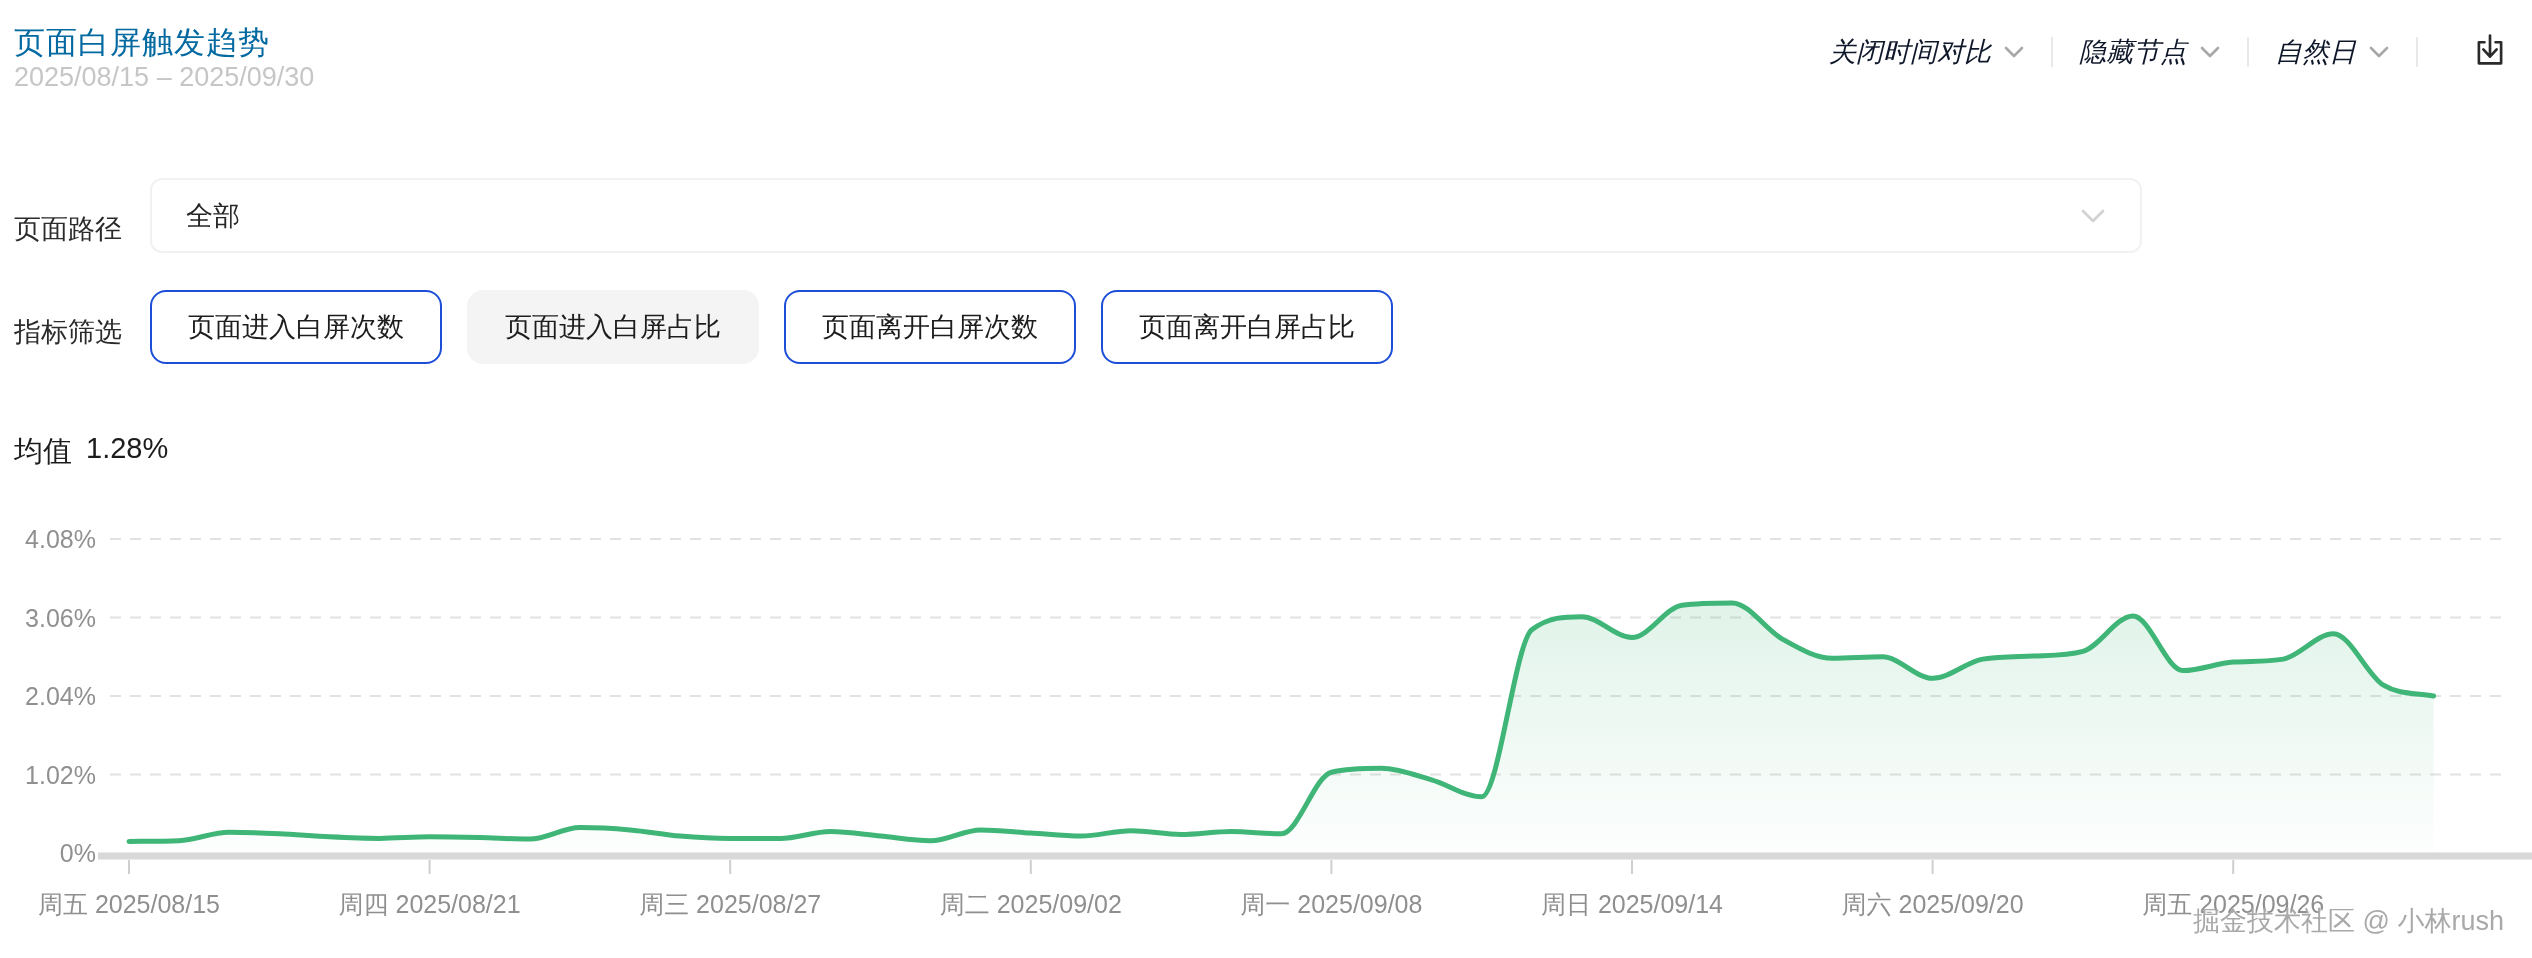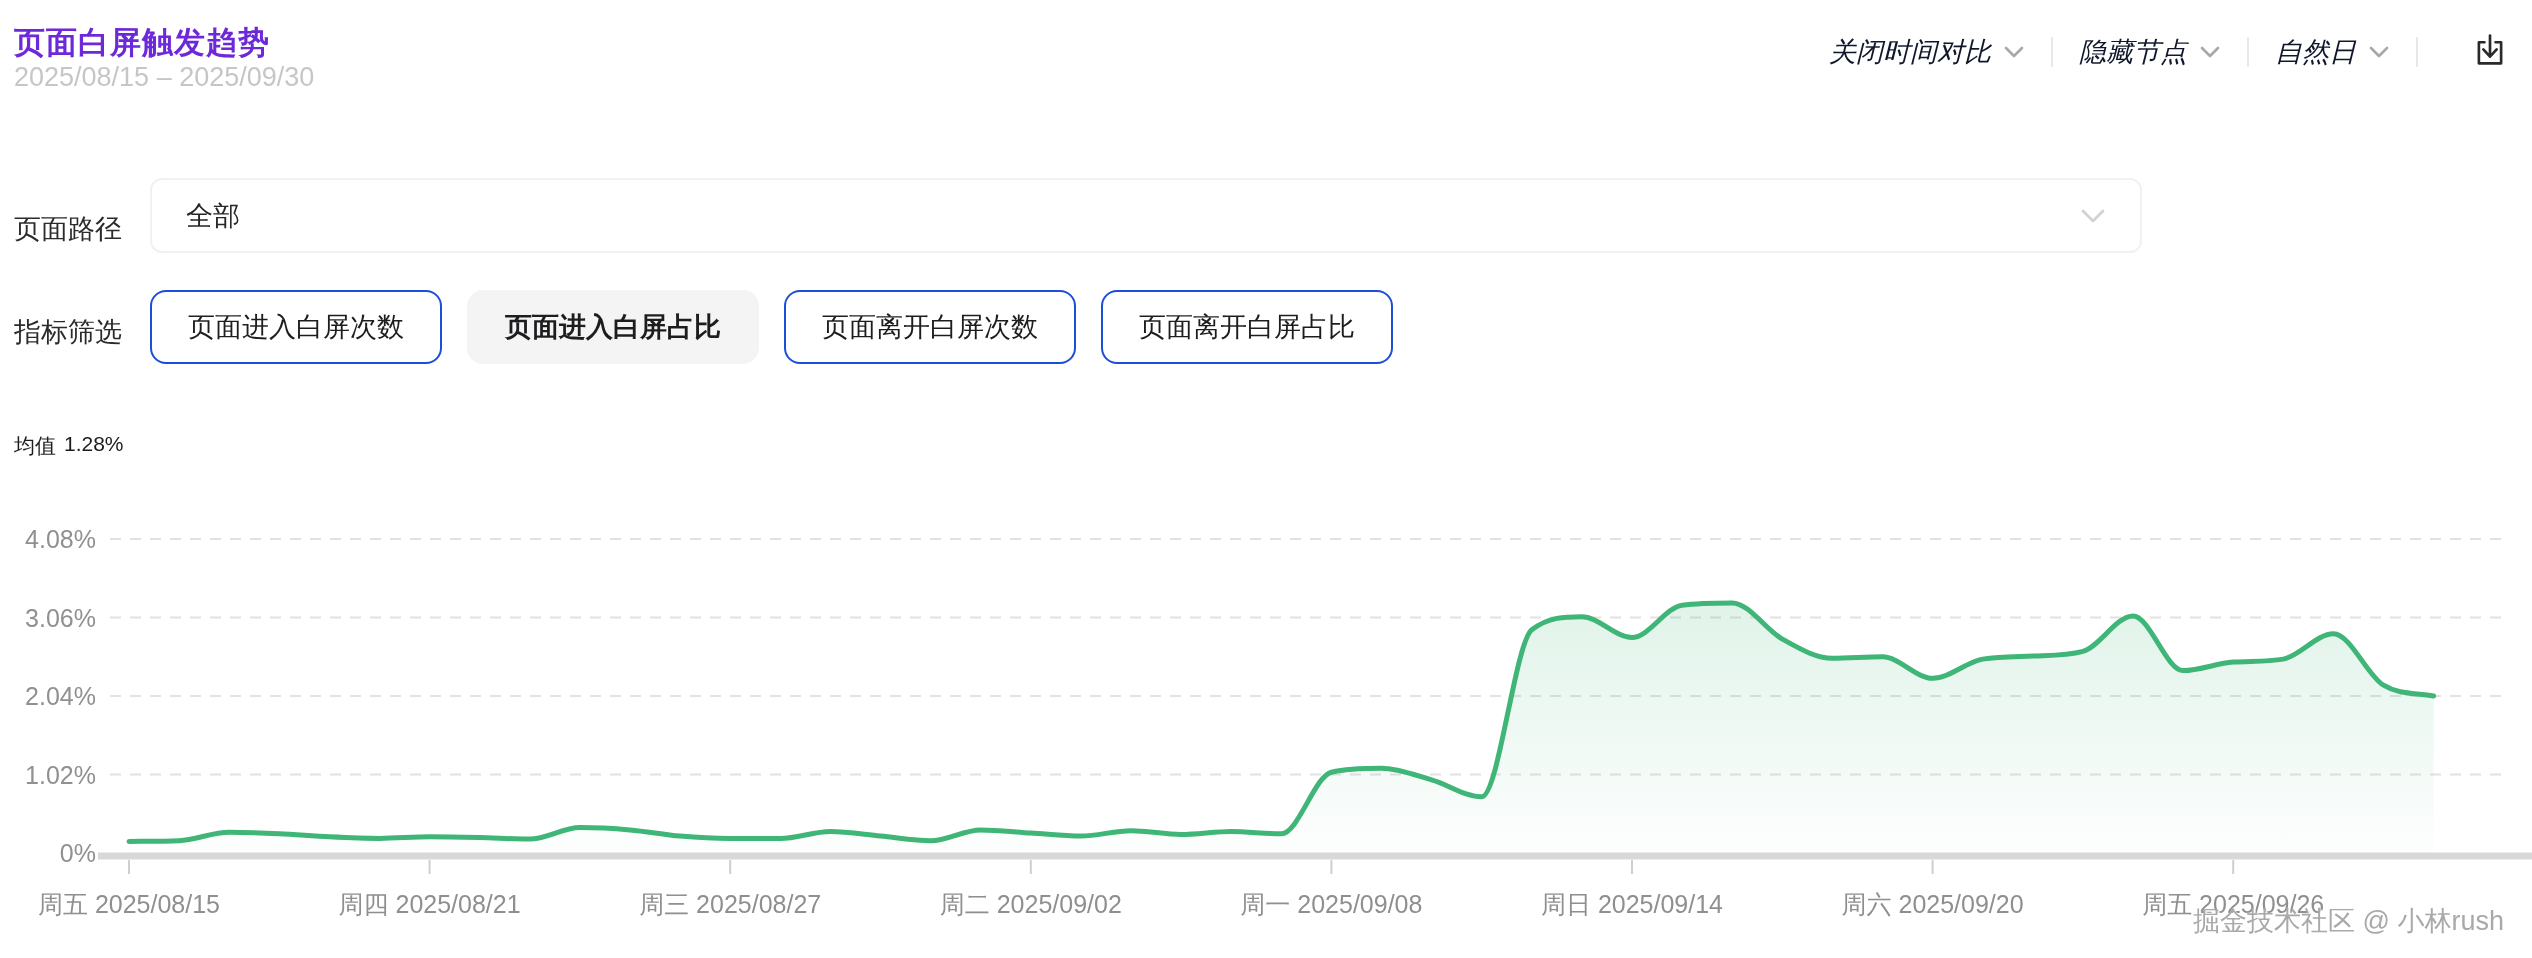--- a/index.html
+++ b/index.html
@@ -4,21 +4,21 @@
 <style>
   html,body{margin:0;padding:0;}
   body{
     width:2532px;height:958px;position:relative;overflow:hidden;
     background:#ffffff;
     font-family:"Liberation Sans","DejaVu Sans",sans-serif;
     color:#1f1f1f;
   }
   .abs{position:absolute;}
   
-  .title{left:14px;top:22px;font-size:31px;font-weight:700;color:#6d28d9;letter-spacing:1px;}
+  .title{left:14px;top:22px;font-size:31px;font-weight:400;color:#0369a1;letter-spacing:1px;}
   .subtitle{left:14px;top:62px;font-size:27px;color:#c6c6c6;}
   .controls{right:22px;top:30px;display:flex;align-items:center;}
   .ctrl{display:flex;align-items:center;gap:12px;cursor:pointer;}
   .ctrl .lbl{font-size:27px;color:#0f172a;font-style:italic;}
   .chev svg{display:block;}
   .divider{width:2px;height:30px;background:#e8e8e8;margin:0 26px;}
   .dl-btn{margin-left:26px;cursor:pointer;display:flex;align-items:center;}
   
   .row-label{font-size:27px;color:#2b2b2b;}
   .path-label{left:14px;top:211px;}
@@ -29,23 +29,23 @@
   }
   .select .value{font-size:27px;color:#262626;flex:1;}
   
   .metric-label{left:14px;top:314px;}
   .metrics{left:150px;top:290px;display:flex;gap:25px;}
   .metric-btn{
     height:74px;box-sizing:border-box;border:2px solid #1d4ed8;border-radius:16px;
     background:#fff;display:flex;align-items:center;padding:0 36px;
     font-size:27px;color:#1d1d1f;cursor:pointer;white-space:nowrap;
   }
-  .metric-btn.selected{background:#f4f4f5;border-color:#f4f4f5;font-weight:700;}
+  .metric-btn.selected{background:#f4f4f5;border-color:#f4f4f5;font-weight:400;}
   
-  .mean{left:14px;top:432px;font-size:21px;color:#1c1c1c;display:flex;gap:8px;}
+  .mean{left:14px;top:432px;font-size:29px;color:#1c1c1c;display:flex;gap:14px;}
   .mean .num{font-weight:400;}
   
   .y-label{position:absolute;left:0;width:96px;text-align:right;font-size:25px;color:#909090;line-height:32px;}
   .x-label{position:absolute;width:280px;text-align:center;font-size:25px;color:#8f8f8f;top:888px;white-space:nowrap;}
   
   .watermark{
     right:28px;top:903px;font-size:27px;color:#a9a9a9;
     text-shadow:2px 2px 1px rgba(255,255,255,.95);
   }
   #chart-svg{position:absolute;left:0;top:0;pointer-events:none;}

